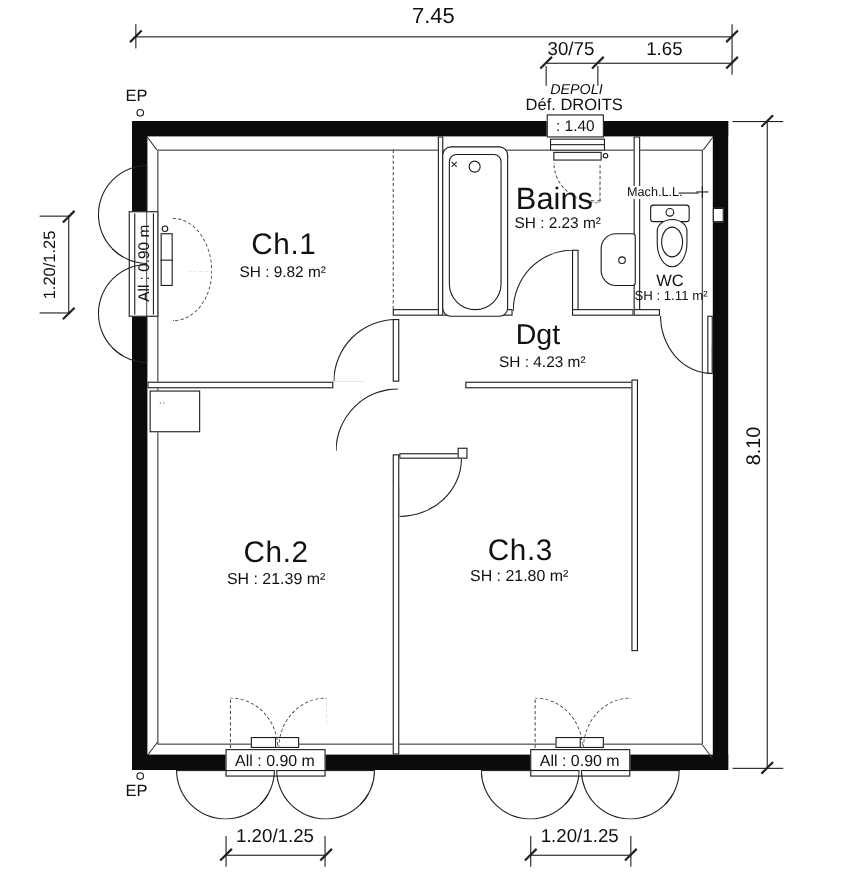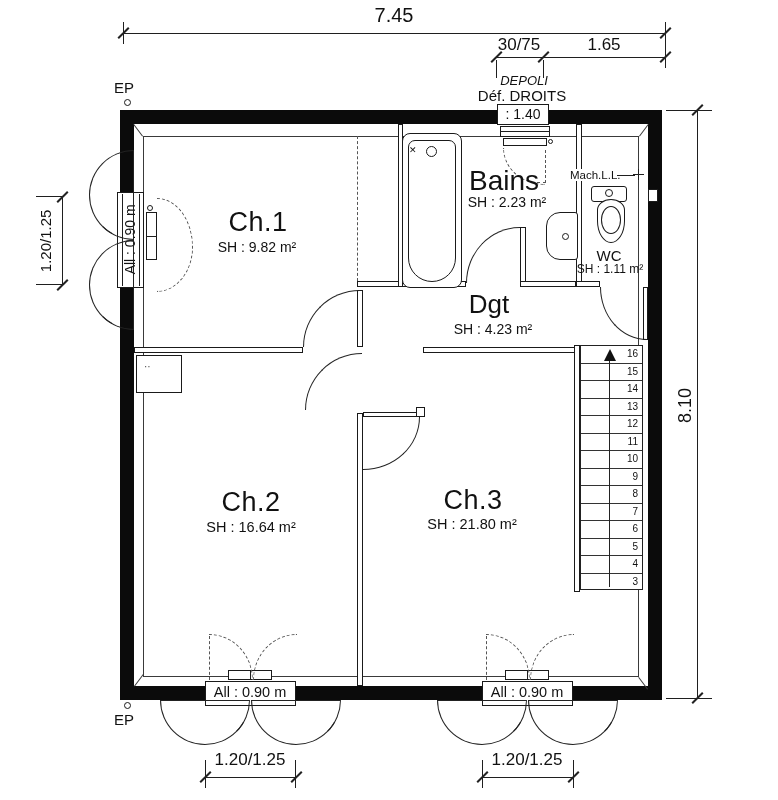--- a/index.html
+++ b/index.html
@@ -90,40 +90,20 @@
 
   <div class="box" style="left:136px;top:355px;width:46px;height:38px"></div>
   <div class="txt" style="left:144px;top:362px;font-size:10px;color:#444">··</div>
 
   <div class="arc" style="left:303px;top:290px;width:57px;height:57px;border-top-width:1px;border-left-width:1px;border-top-left-radius:100%"></div>
   <div class="arc" style="left:305px;top:353px;width:57px;height:57px;border-top-width:1px;border-left-width:1px;border-top-left-radius:100%"></div>
   <div class="arc" style="left:466px;top:227px;width:54px;height:56px;border-top-width:1px;border-left-width:1px;border-top-left-radius:100%"></div>
   <div class="arc" style="left:600px;top:287px;width:47px;height:53px;border-left-width:1px;border-bottom-width:1px;border-bottom-left-radius:100%"></div>
   <div class="arc" style="left:363px;top:417px;width:57px;height:53px;border-right-width:1px;border-bottom-width:1px;border-bottom-right-radius:100%"></div>
 
-  <div id="stairs">
-    <div>
-        <div class="tread">16</div>
-        <div class="tread">15</div>
-        <div class="tread">14</div>
-        <div class="tread">13</div>
-        <div class="tread">12</div>
-        <div class="tread">11</div>
-        <div class="tread">10</div>
-        <div class="tread">9</div>
-        <div class="tread">8</div>
-        <div class="tread">7</div>
-        <div class="tread">6</div>
-        <div class="tread">5</div>
-        <div class="tread">4</div>
-        <div class="tread">3</div>
-      </div>
-    <div id="stairline"></div>
-    <div id="stairarrow"></div>
-  </div>
 
   <div class="box" style="left:402px;top:133px;width:60px;height:155px;border-radius:8px;border-width:1.5px"></div>
   <div class="box" style="left:408px;top:140px;width:48px;height:142px;border-radius:7px 7px 24px 24px"></div>
   <div class="circle" style="left:426px;top:146px;width:11px;height:11px"></div>
   <div class="txt" style="left:409px;top:146px;font-size:9px">✕</div>
 
   <div class="box" style="left:591px;top:186px;width:36px;height:16px;border-radius:3px"></div>
   <div class="circle" style="left:605px;top:189px;width:8px;height:8px"></div>
   <div class="box" style="left:597px;top:199px;width:28px;height:44px;border-radius:14px 14px 14px 14px / 11px 11px 22px 22px"></div>
   <div class="box" style="left:601px;top:206px;width:20px;height:28px;border-radius:50%"></div>
@@ -210,18 +190,18 @@
   <div class="txt ctr" style="left:504px;top:166px;font-size:28px">Bains</div>
   <div class="txt room-a ctr" style="left:507px;top:195px">SH : 2.23 m²</div>
 
   <div class="txt ctr" style="left:609px;top:248px;font-size:15px">WC</div>
   <div class="txt ctr" style="left:610px;top:263px;font-size:12px">SH : 1.11 m²</div>
 
   <div class="txt ctr" style="left:489px;top:291px;font-size:26px">Dgt</div>
   <div class="txt room-a ctr" style="left:493px;top:322px">SH : 4.23 m²</div>
 
   <div class="txt room-t ctr" style="left:251px;top:488px">Ch.2</div>
-  <div class="txt ctr" style="left:251px;top:520px;font-size:14.5px">SH : 16.64 m²</div>
+  <div class="txt ctr" style="left:251px;top:520px;font-size:14.5px">SH : 21.39 m²</div>
 
   <div class="txt room-t ctr" style="left:473px;top:486px">Ch.3</div>
   <div class="txt ctr" style="left:472px;top:517px;font-size:14.5px">SH : 21.80 m²</div>
 
 </div>
 
 </body></html>

